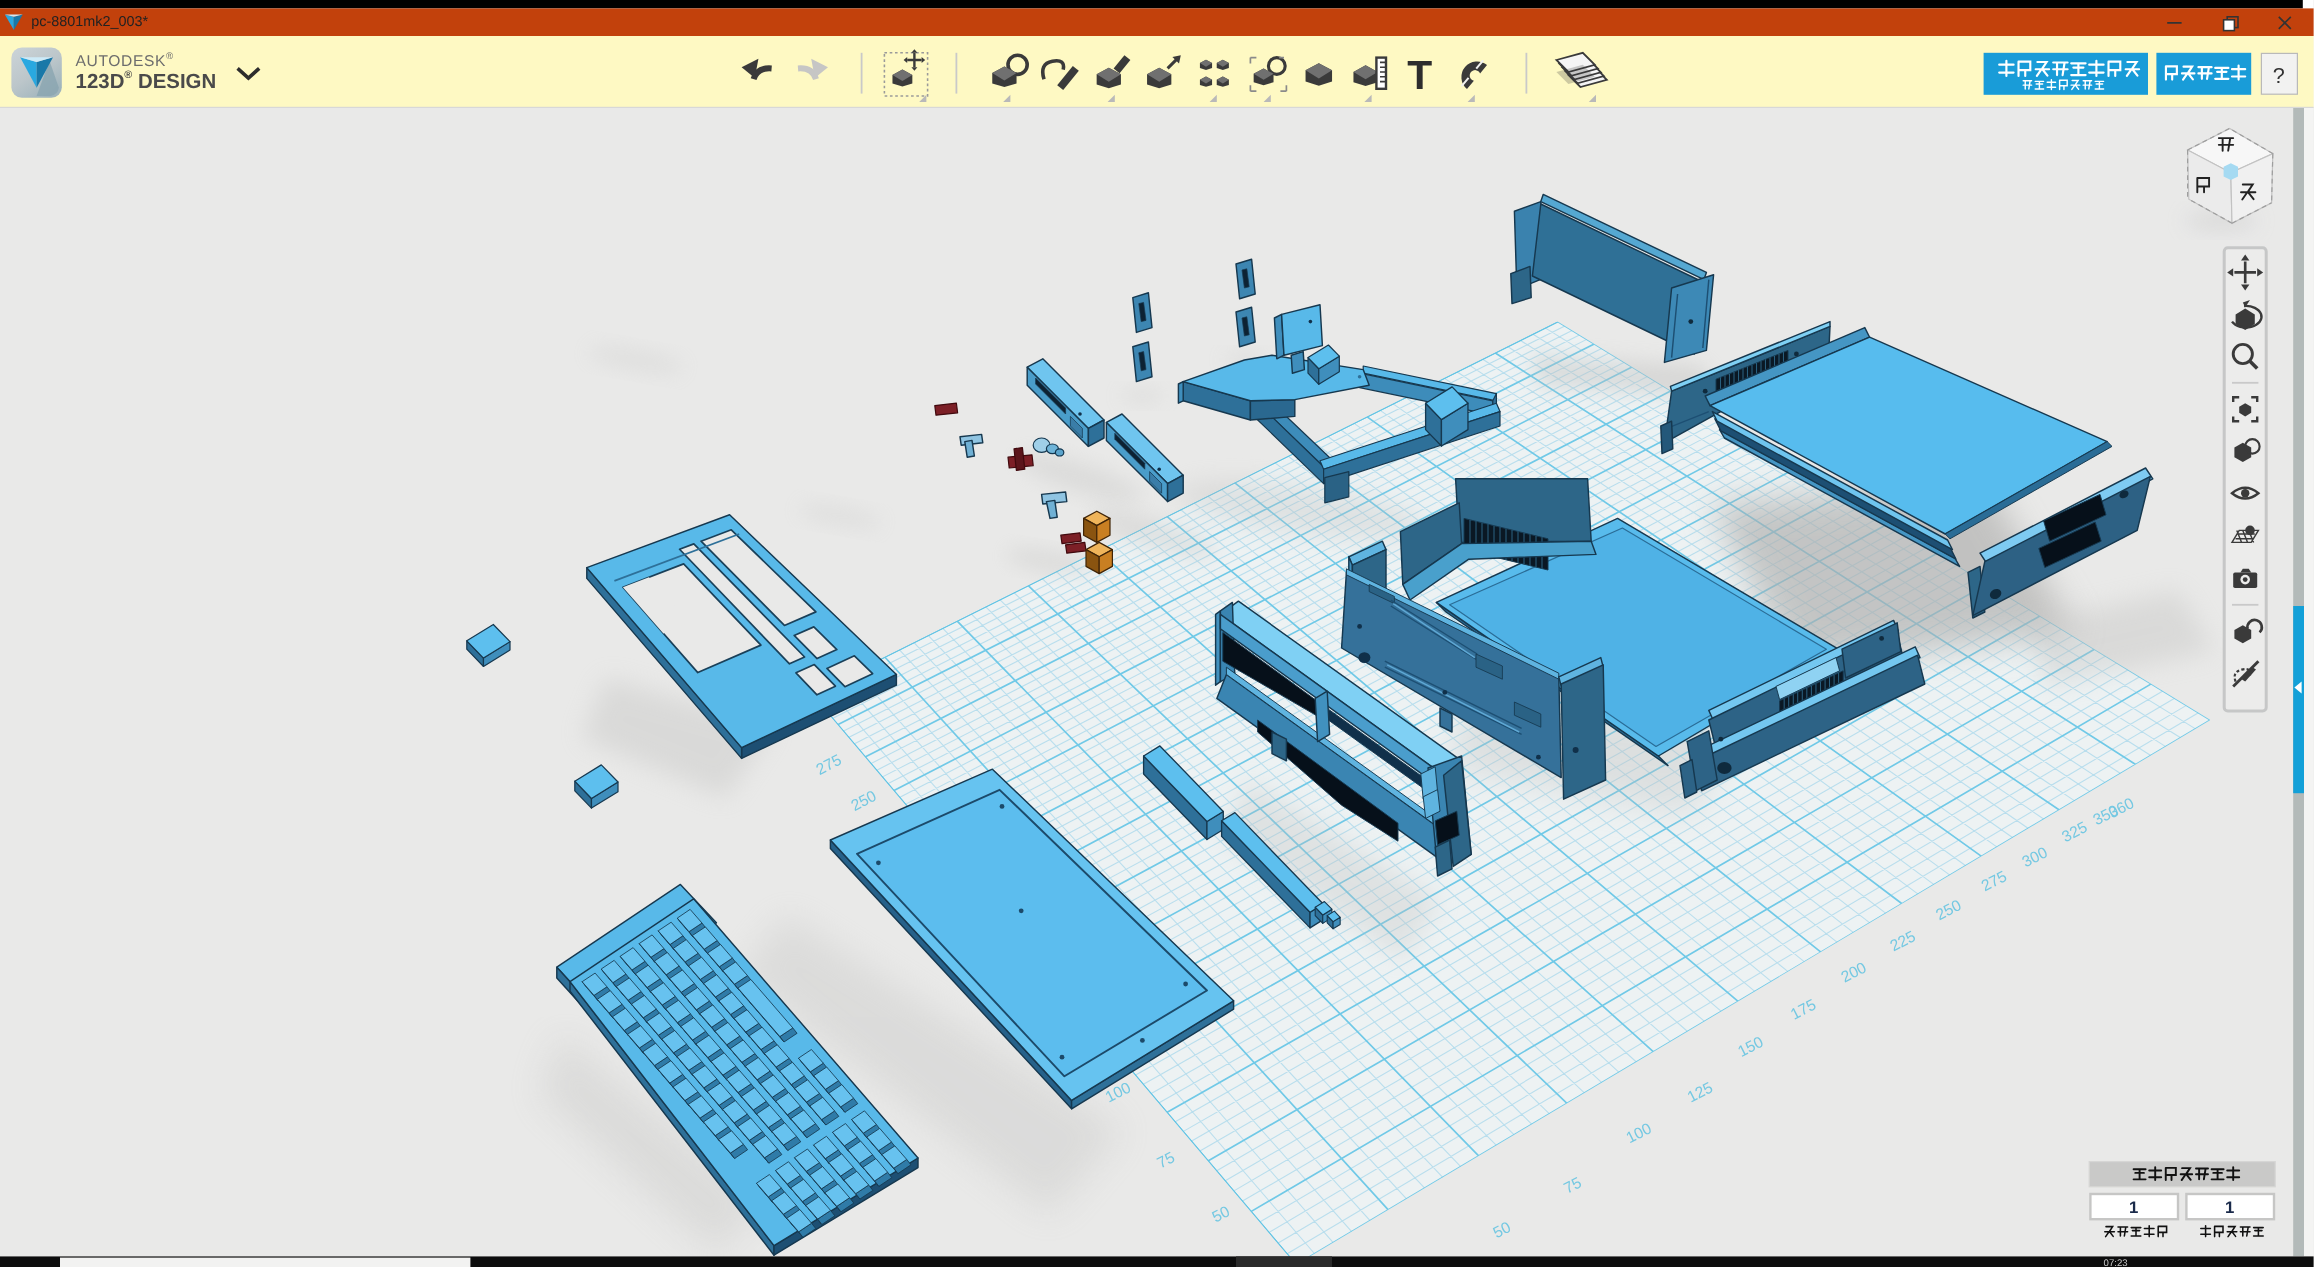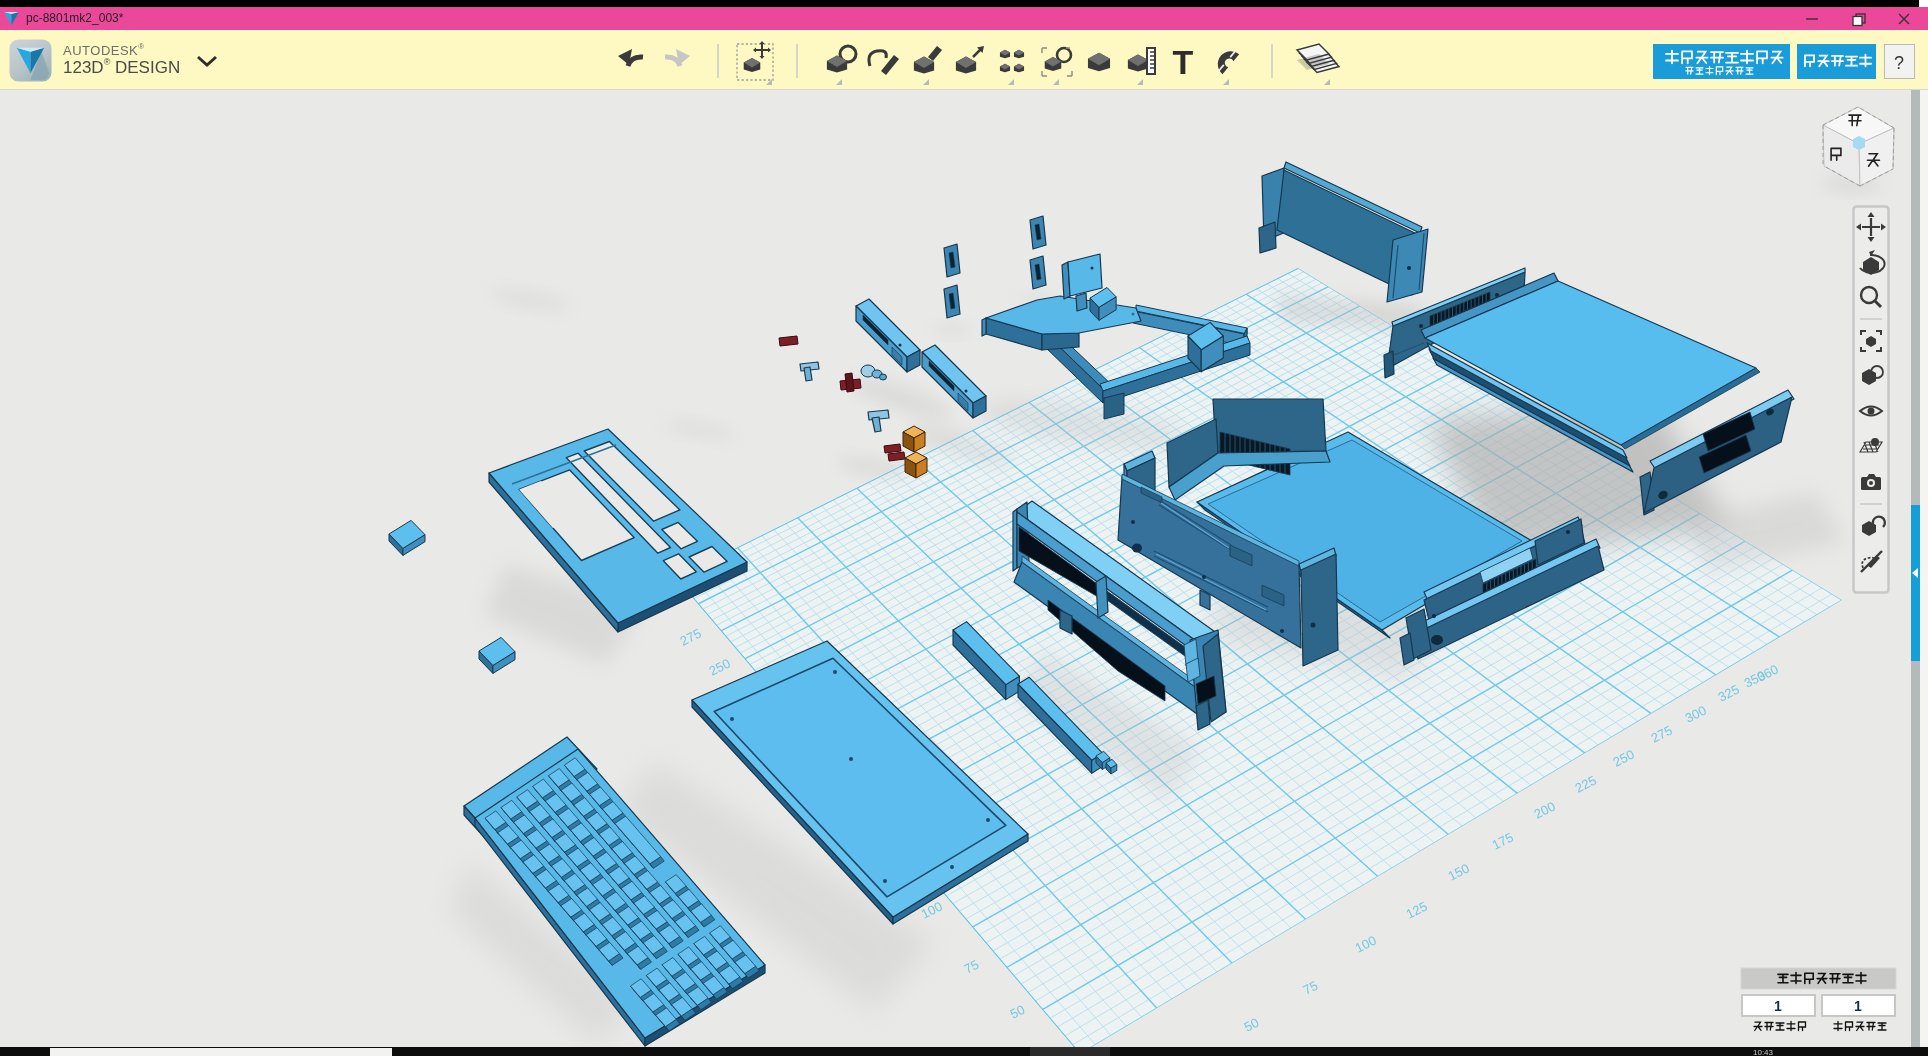--- a/index.html
+++ b/index.html
@@ -1,20 +1,20 @@
 <!DOCTYPE html>
 <html><head><meta charset="utf-8">
 <style>
   html,body { margin:0; padding:0; width:1928px; height:1056px; overflow:hidden;
                font-family:"Liberation Sans", sans-serif; }
   .abs { position:absolute; }
 </style></head>
 <body>
 <div class="abs" style="left:0;top:0;width:1919px;height:7px;background:#000"></div>
-<div class="abs" style="left:0;top:7px;width:1928px;height:23px;background:#ec4899">
+<div class="abs" style="left:0;top:7px;width:1928px;height:23px;background:#c2410c">
   <svg class="abs" style="left:3px;top:3px" width="17" height="17" viewBox="0 0 34 34">
     <path d="M2,4 L17,8 L17,30 Z" fill="#29a8e0"></path>
       <path d="M32,4 L17,8 L17,30 Z" fill="#1978a8"></path>
       <path d="M2,4 L32,4 L17,8 Z" fill="#cdeaf7"></path>
   </svg>
   <span class="abs" style="left:26px;top:4px;font-size:12px;color:#222">pc-8801mk2_003*</span>
   <svg class="abs" style="right:0;top:0" width="140" height="23">
     <line x1="18" y1="12" x2="30" y2="12" stroke="#333" stroke-width="1.4"></line>
     <rect x="68" y="7" width="9" height="9" fill="none" stroke="#333" stroke-width="1.3"></rect>
     <rect x="65" y="9.5" width="9" height="9" fill="#fff" stroke="#333" stroke-width="1.3"></rect>
@@ -30,21 +30,21 @@
           <stop offset="1" stop-color="#9fb4bc"></stop>
         </linearGradient>
       </defs>
 <rect x="0.5" y="0.5" width="43" height="43" rx="9" fill="url(#lgA)"></rect>
 <path d="M33,12 L41,35 Q40,41 34,42 L22,42 Z" fill="#8aa5b0" opacity="0.8"></path>
 <path d="M8,9 L22,13 L22,35 Z" fill="#29a8e0"></path>
 <path d="M36,9 L22,13 L22,35 Z" fill="#1978a8"></path>
 <path d="M8,9 L36,9 L22,13 Z" fill="#cdeaf7"></path>
 </svg>
   <div class="abs" style="left:63px;top:12px;font-size:13px;color:#6d6d6d;letter-spacing:0.5px">AUTODESK<span style="font-size:8px;vertical-align:6px">®</span></div>
-  <div class="abs" style="left:63px;top:27px;font-size:17px;font-weight:normal;color:#4a4a4a">123D<span style="font-size:9px;vertical-align:8px">®</span> DESIGN</div>
+  <div class="abs" style="left:63px;top:27px;font-size:17px;font-weight:bold;color:#4a4a4a">123D<span style="font-size:9px;vertical-align:8px">®</span> DESIGN</div>
   <svg class="abs" style="left:196px;top:24px" width="22" height="14">
       <path d="M2,3 l9,8 l9,-8" stroke="#2d2d2d" stroke-width="3" fill="none"></path>
     </svg>
 </div>
 <svg class="abs" style="left:0;top:0" width="1360" height="90">
     <path d="M628,66 q3,-10 15,-9" stroke="#3a3a3a" stroke-width="5" fill="none"></path>
     <path d="M632,49 l-14,7 l11,9 z" fill="#3a3a3a"></path>
     <path d="M680,66 q-3,-10 -15,-9" stroke="#c6c6c5" stroke-width="5" fill="none"></path>
     <path d="M676,49 l14,7 l-11,9 z" fill="#c6c6c5"></path>
     <line x1="718" y1="44" x2="718" y2="78" stroke="#c9c9c9" stroke-width="1.5"></line>
@@ -732,13 +732,13 @@
     <path d="M104,63.8 h8 M108.0,61.5 v9.0 M104,68.5 h8" stroke="#111" stroke-width="1.3" fill="none" stroke-linecap="round"></path>
       <path d="M115.5,62.0 v8.5 M115.5,62.0 h7.0 v5.0 h-7.0 M119.5,67.0 v3.5" stroke="#111" stroke-width="1.3" fill="none" stroke-linecap="round"></path>
       <path d="M127.0,62.2 l5.5,0 l-2.5,3.8 M126.0,66.5 h8.0 M129.5,66.5 l-2.8000000000000003,4.0 M130.0,66.5 l3.0,3.8" stroke="#111" stroke-width="1.3" fill="none" stroke-linecap="round"></path>
       <path d="M137,62.5 h8 M139.0,62.5 v7.5 M143.5,62.5 l-1.2,7.5 M137,66.5 h8" stroke="#111" stroke-width="1.3" fill="none" stroke-linecap="round"></path>
       <path d="M148,63.0 h8 M149.0,65.5 h6.0 M148,70.0 h8 M152.0,63.0 v7.0" stroke="#111" stroke-width="1.3" fill="none" stroke-linecap="round"></path>
   </svg>
 </div>
 <div class="abs" style="left:0;top:1047px;width:1928px;height:9px;background:#0d0d0d">
   <div class="abs" style="left:50px;top:1px;width:342px;height:8px;background:#f2f2f1"></div>
   <div class="abs" style="left:1030px;top:0;width:80px;height:9px;background:#2a2a2a"></div>
-  <div class="abs" style="left:1753px;top:1px;font-size:8px;color:#c9c9c9">10:43</div>
+  <div class="abs" style="left:1753px;top:1px;font-size:8px;color:#c9c9c9">07:23</div>
 </div>
 </body></html>

